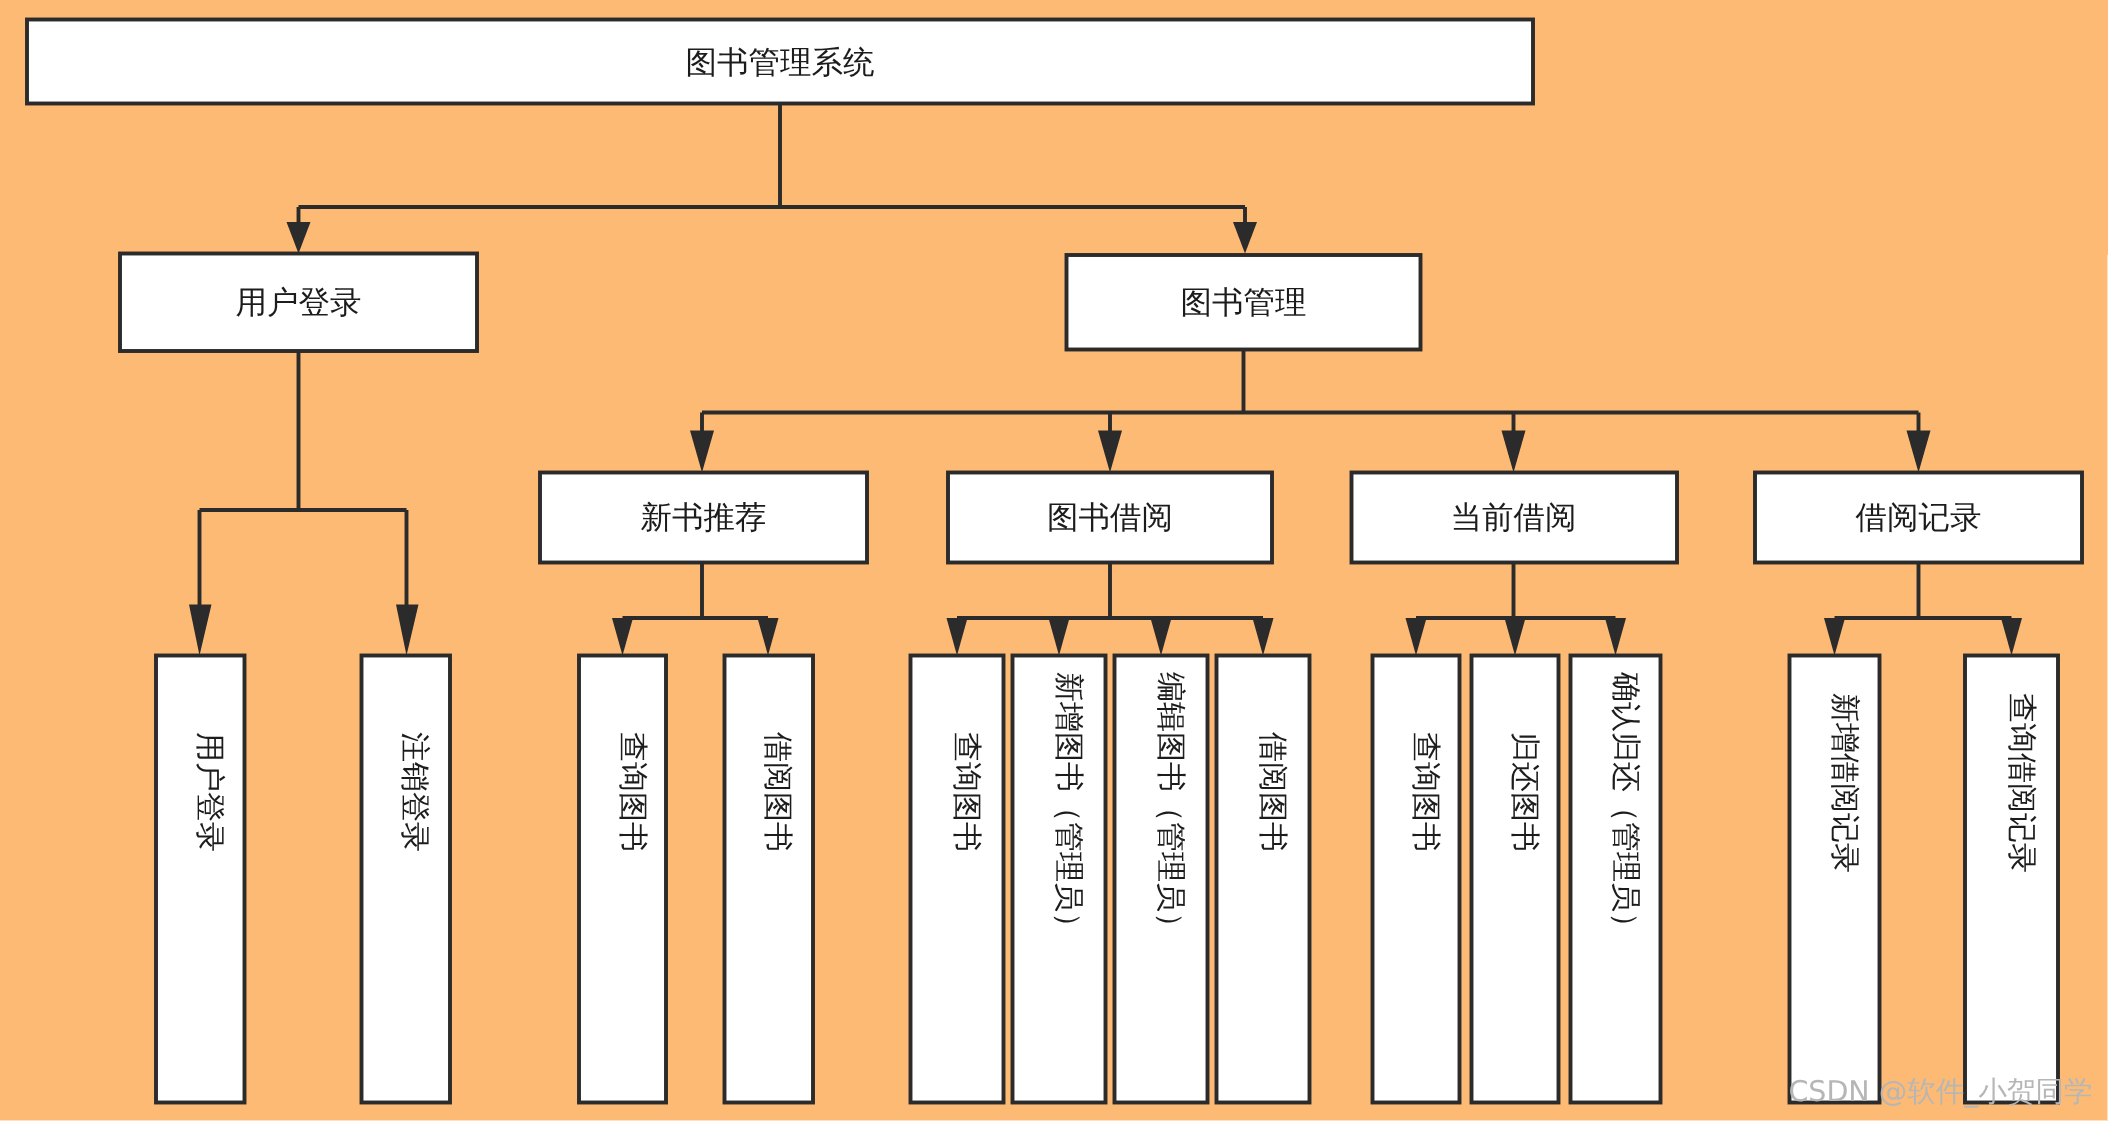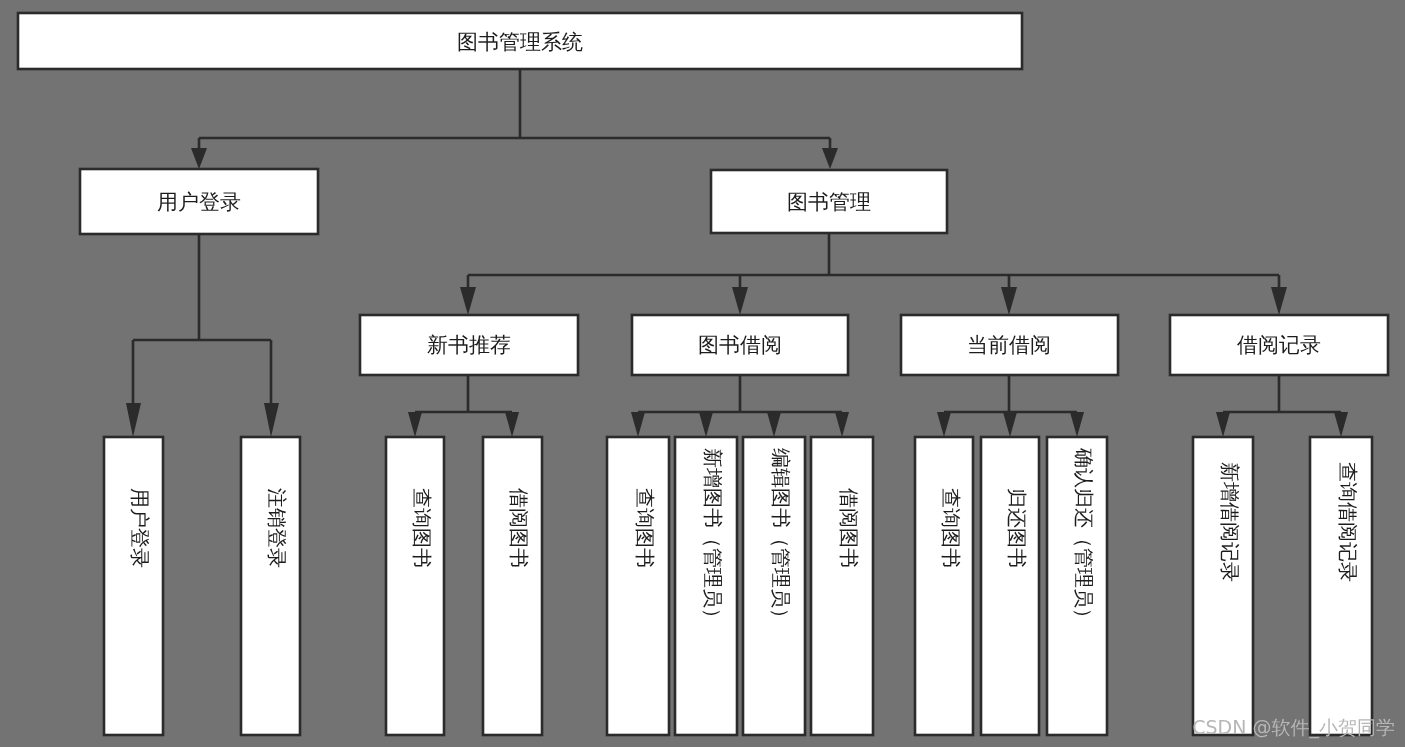--- a/index.html
+++ b/index.html
@@ -10,21 +10,21 @@
   body {
     width: 1405px;
     height: 747px;
     font-family: "DejaVu Sans", "Liberation Sans", sans-serif;
     overflow: hidden;
   }
   #diagram-root {
     position: relative;
     width: 1405px;
     height: 747px;
-    background: #737373;
+    background: #fdba74;
   }
   svg.diagram-canvas {
     position: absolute;
     left: 0;
     top: 0;
     width: 1405px;
     height: 747px;
     display: block;
   }
   .node-box {

